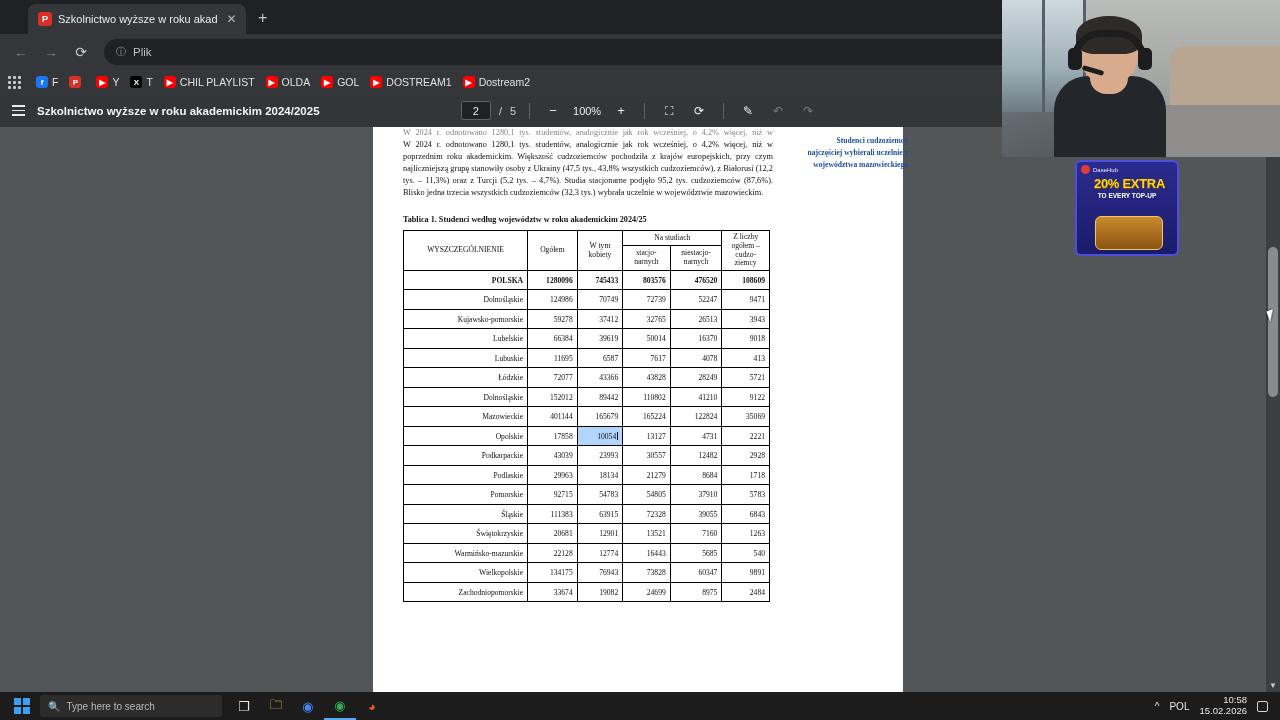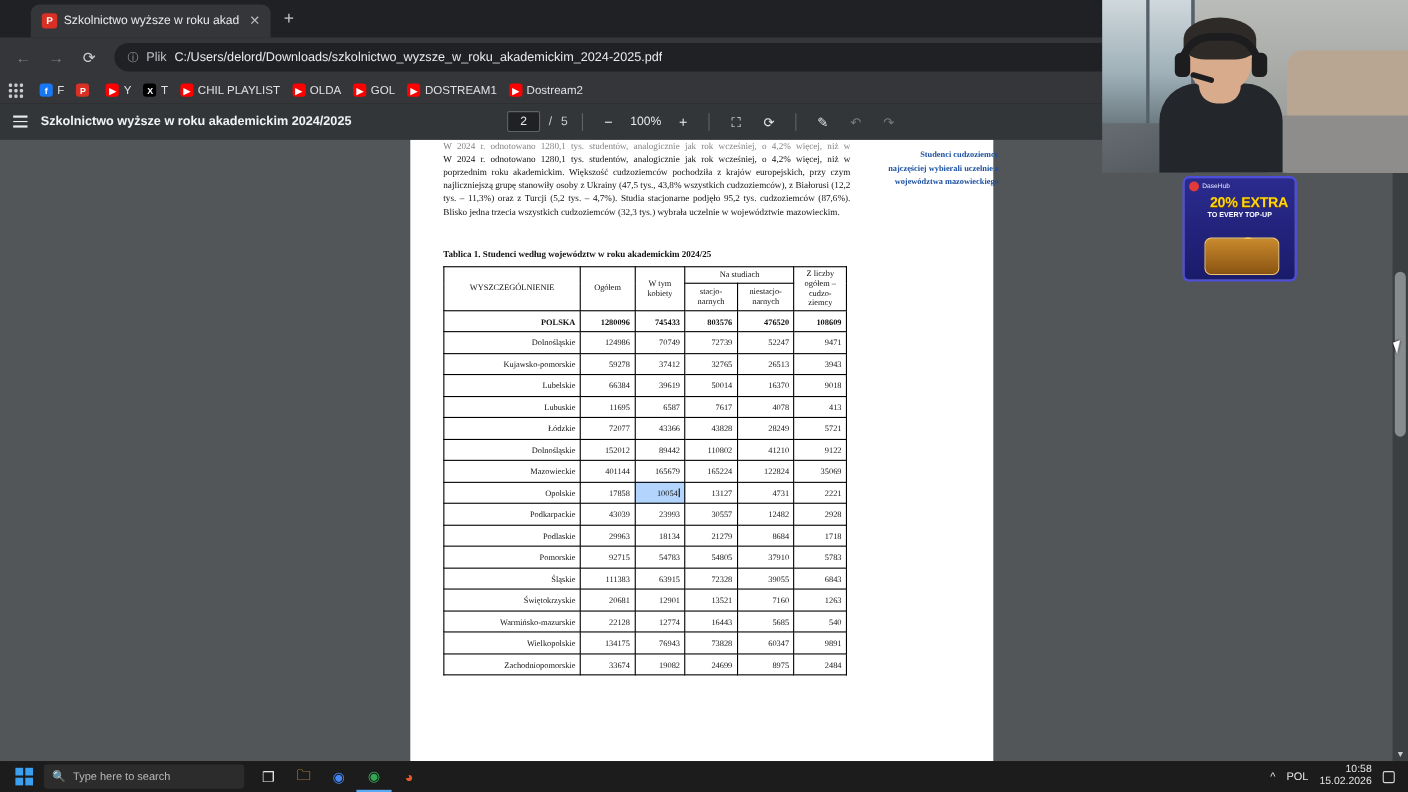--- a/index.html
+++ b/index.html
@@ -156,21 +156,21 @@
     width: 370px;
   }
   .para.clipped { height: 12px; overflow: hidden; opacity: .55; }
   .margin-note {
     position: absolute; left: 400px; top: 8px; width: 105px;
     font-family: "Liberation Serif", serif;
     font-size: 7.6px; line-height: 1.55;
     color: #1b4fa0; font-weight: bold; text-align: right;
   }
   .tabtitle-cap {
-    margin-top: 28px; margin-bottom: 6px;
+    margin-top: 16px; margin-bottom: 6px;
     font-family: "Liberation Serif", serif;
     font-size: 8.2px; font-weight: bold; color: #111;
   }
 
   table.stat {
     border-collapse: collapse;
     width: 367px;
     font-family: "Liberation Serif", serif;
     font-size: 7.6px;
     color: #111;
@@ -276,21 +276,21 @@
     border-radius: 6px;
     overflow: hidden;
     color: #fff;
   }
   .ad .adhead {
     display: flex; align-items: center; gap: 3px;
     padding: 3px 4px 0 4px; font-size: 6px; color: #e8e8ff;
   }
   .ad .adlogo { width: 9px; height: 9px; border-radius: 50%; background: #e23a3a; }
   .ad .adtitle {
-    text-align: center; font-size: 13px; font-weight: bold;
+    font-size: 13px; font-weight: bold;
     color: #ffd60a; margin-top: 2px; letter-spacing: -0.3px;
     text-shadow: 0 1px 0 #7a4b00;
     padding-left: 17px;
   }
   .ad .adsub { text-align: center; font-size: 6.5px; font-weight: bold; color: #fff; margin-top: 1px; }
   .ad .adchest {
     position: absolute; left: 18px; bottom: 4px; width: 68px; height: 34px;
     background: linear-gradient(180deg, #c98a2d 0%, #8a5412 100%);
     border-radius: 6px; border: 1px solid #f0c76a;
   }
@@ -353,21 +353,20 @@
       <div class="newtab">+</div>
     </div>
 
     <div class="toolbar">
       <div class="navbtn dim">←</div>
       <div class="navbtn dim">→</div>
       <div class="navbtn">⟳</div>
       <div class="omnibox">
         <span class="lock">ⓘ</span>
         <span class="filelabel">Plik</span>
-        <span class="urltext">C:/Users/delord/Downloads/szkolnictwo_wyzsze_w_roku_akademickim_2024-2025.pdf</span>
       </div>
     </div>
 
     <div class="bookmarks">
       <div class="appsgrid">
           <i></i>
           <i></i>
           <i></i>
           <i></i>
           <i></i>

